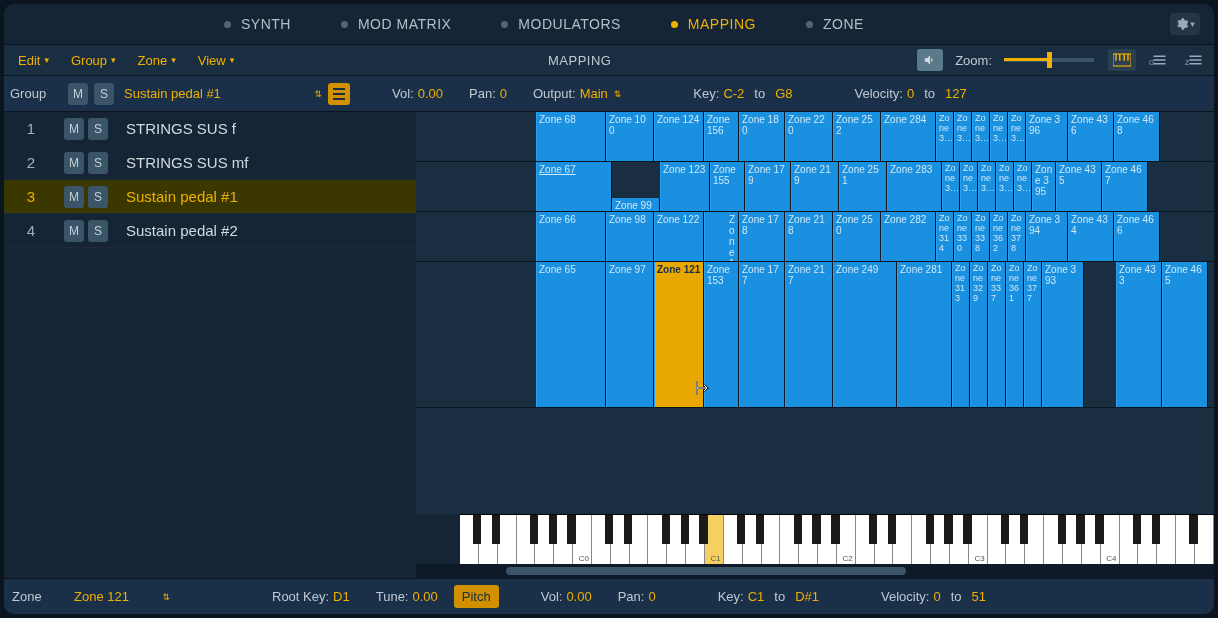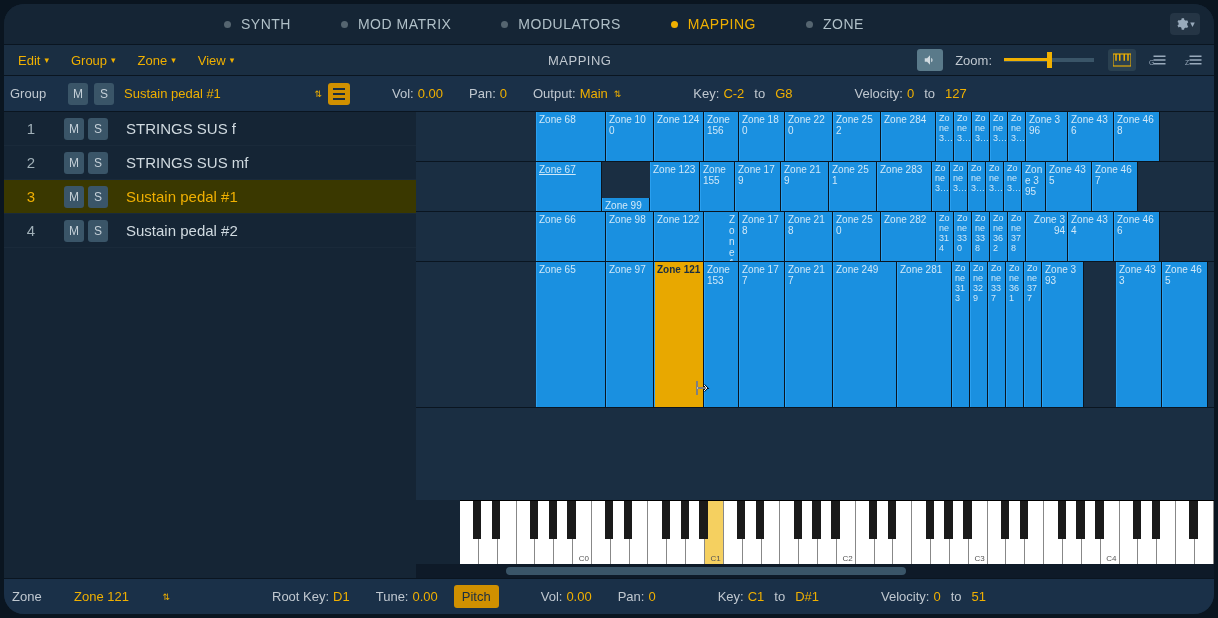--- a/index.html
+++ b/index.html
@@ -1,18 +1,18 @@
 <!DOCTYPE html>
 <html><head>
 <meta charset="utf-8">
 <style>
 * { margin: 0; padding: 0; box-sizing: border-box; font-family: -apple-system, BlinkMacSystemFont, "Segoe UI", sans-serif; }
 body { background: #0a1520; width: 1218px; height: 618px; overflow: hidden; color: #c0c8d0; font-size: 13px; }
 
-.container { background: #152535; border-radius: 20px; margin: 4px; width: 1210px; height: 610px; overflow: hidden; display: flex; flex-direction: column; }
+.container { background: #152535; border-radius: 10px; margin: 4px; width: 1210px; height: 610px; overflow: hidden; display: flex; flex-direction: column; }
 
 
 .top-tabs { height: 40px; display: flex; align-items: center; padding-left: 220px; gap: 50px; background: #152535; }
 .top-tab { display: flex; align-items: center; gap: 10px; color: #b0c0c8; cursor: pointer; font-size: 14px; letter-spacing: 0.5px; }
 .top-tab .dot { width: 7px; height: 7px; border-radius: 50%; background: #556570; }
 .top-tab.active .dot { background: #f0b000; }
 .top-tab.active { color: #f0b000; }
 .gear-btn { margin-left: auto; margin-right: 14px; width: 30px; height: 22px; background: #253545; border-radius: 4px; display: flex; align-items: center; justify-content: center; gap: 1px; cursor: pointer; }
 .gear-btn svg { width: 14px; height: 14px; fill: #9ab; }
 .gear-btn .chev { color: #9ab; font-size: 9px; }
@@ -60,21 +60,21 @@
 
 .zone-area { flex: 1; display: flex; flex-direction: column; position: relative; }
 .zone-grid { flex: 1; position: relative; background: #1a2e42; overflow: hidden; }
 .zone-row { height: 50px; display: flex; border-bottom: 1px solid #0a1520; }
 .zone-row:nth-child(4) { height: 146px; }
 .zone-cell { background: #1a90e0; border-right: 1px solid #0a1520; border-left: 1px solid #2aa0f0; color: #d0e8f8; font-size: 10px; padding: 2px 2px; overflow: hidden; line-height: 1.1; cursor: pointer; word-break: break-all; }
 .zone-cell.selected { background: #e8a800; color: #1a2e42; font-weight: 600; }
 .zone-cell.narrow { font-size: 9px; }
 
 
-.keyboard { height: 64px; background: #fff; position: relative; display: flex; border-top: 1px solid #000; margin-left: 44px; }
+.keyboard { height: 50px; background: #fff; position: relative; display: flex; border-top: 1px solid #000; margin-left: 44px; }
 .white-key { flex: 1; background: #fff; border-right: 1px solid #888; position: relative; }
 .white-key .oct-label { position: absolute; bottom: 1px; right: 2px; font-size: 8px; color: #555; }
 .black-key { position: absolute; top: 0; width: 1.1%; height: 60%; background: #1a1a1a; z-index: 2; }
 .white-key.highlight { background: #f5d060; }
 .scrollbar-track { height: 14px; background: #0e1a28; position: relative; }
 .scrollbar-thumb { position: absolute; left: 90px; width: 400px; height: 8px; top: 3px; background: #3a5568; border-radius: 4px; }
 
 
 .zone-bar { height: 36px; background: #1a3048; display: flex; align-items: center; padding: 0 8px; gap: 6px; border-top: 1px solid #0a1520; }
 .pitch-btn { padding: 4px 8px; background: #d09000; color: #1a2e42; border-radius: 3px; font-size: 13px; cursor: pointer; }
@@ -267,21 +267,21 @@
             <div class="zone-cell narrow" style="width: 18px;">Zone 3…</div>
             <div class="zone-cell narrow" style="width: 18px;">Zone 3…</div>
             <div class="zone-cell narrow" style="width: 18px;">Zone 3…</div>
             <div class="zone-cell narrow" style="width: 18px;">Zone 3…</div>
             <div class="zone-cell" style="width: 42px;">Zone 396</div>
             <div class="zone-cell" style="width: 46px;">Zone 436</div>
             <div class="zone-cell" style="width: 46px;">Zone 468</div>
           </div>
           <div class="zone-row">
             <div class="zone-cell" style="width: 120px; background: rgb(26, 46, 66); border: none;"></div>
-            <div class="zone-cell" style="width: 66px; text-decoration: underline;">Zone 67</div>
+            <div class="zone-cell" style="width: 76px; text-decoration: underline;">Zone 67</div>
             <div class="zone-cell" style="width: 48px; margin-top: 36px;">Zone 99</div>
             <div class="zone-cell" style="width: 50px;">Zone 123</div>
             <div class="zone-cell" style="width: 35px;">Zone 155</div>
             <div class="zone-cell" style="width: 46px;">Zone 179</div>
             <div class="zone-cell" style="width: 48px;">Zone 219</div>
             <div class="zone-cell" style="width: 48px;">Zone 251</div>
             <div class="zone-cell" style="width: 55px;">Zone 283</div>
             <div class="zone-cell narrow" style="width: 18px;">Zone 3…</div>
             <div class="zone-cell narrow" style="width: 18px;">Zone 3…</div>
             <div class="zone-cell narrow" style="width: 18px;">Zone 3…</div>
@@ -299,21 +299,21 @@
             <div class="zone-cell" style="width: 35px; padding-left: 24px;">Zone 154</div>
             <div class="zone-cell" style="width: 46px;">Zone 178</div>
             <div class="zone-cell" style="width: 48px;">Zone 218</div>
             <div class="zone-cell" style="width: 48px;">Zone 250</div>
             <div class="zone-cell" style="width: 55px;">Zone 282</div>
             <div class="zone-cell narrow" style="width: 18px;">Zone 314</div>
             <div class="zone-cell narrow" style="width: 18px;">Zone 330</div>
             <div class="zone-cell narrow" style="width: 18px;">Zone 338</div>
             <div class="zone-cell narrow" style="width: 18px;">Zone 362</div>
             <div class="zone-cell narrow" style="width: 18px;">Zone 378</div>
-            <div class="zone-cell" style="width: 42px; text-align: right;">Zone 394</div>
+            <div class="zone-cell" style="width: 42px;">Zone 394</div>
             <div class="zone-cell" style="width: 46px;">Zone 434</div>
             <div class="zone-cell" style="width: 46px;">Zone 466</div>
           </div>
           <div class="zone-row">
             <div class="zone-cell" style="width: 120px; background: rgb(26, 46, 66); border: none;"></div>
             <div class="zone-cell" style="width: 70px;">Zone 65</div>
             <div class="zone-cell" style="width: 48px;">Zone 97</div>
             <div class="zone-cell selected" style="width: 50px;">Zone 121</div>
             <div class="zone-cell" style="width: 35px;">Zone 153</div>
             <div class="zone-cell" style="width: 46px;">Zone 177</div>

